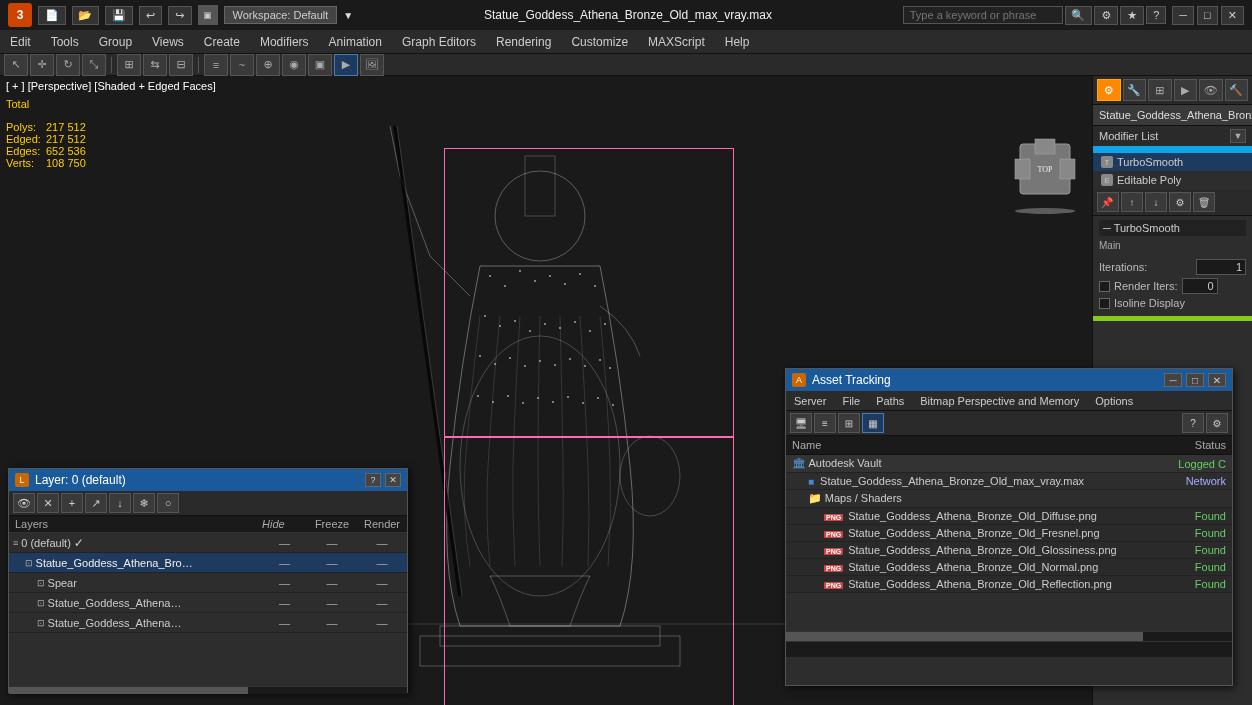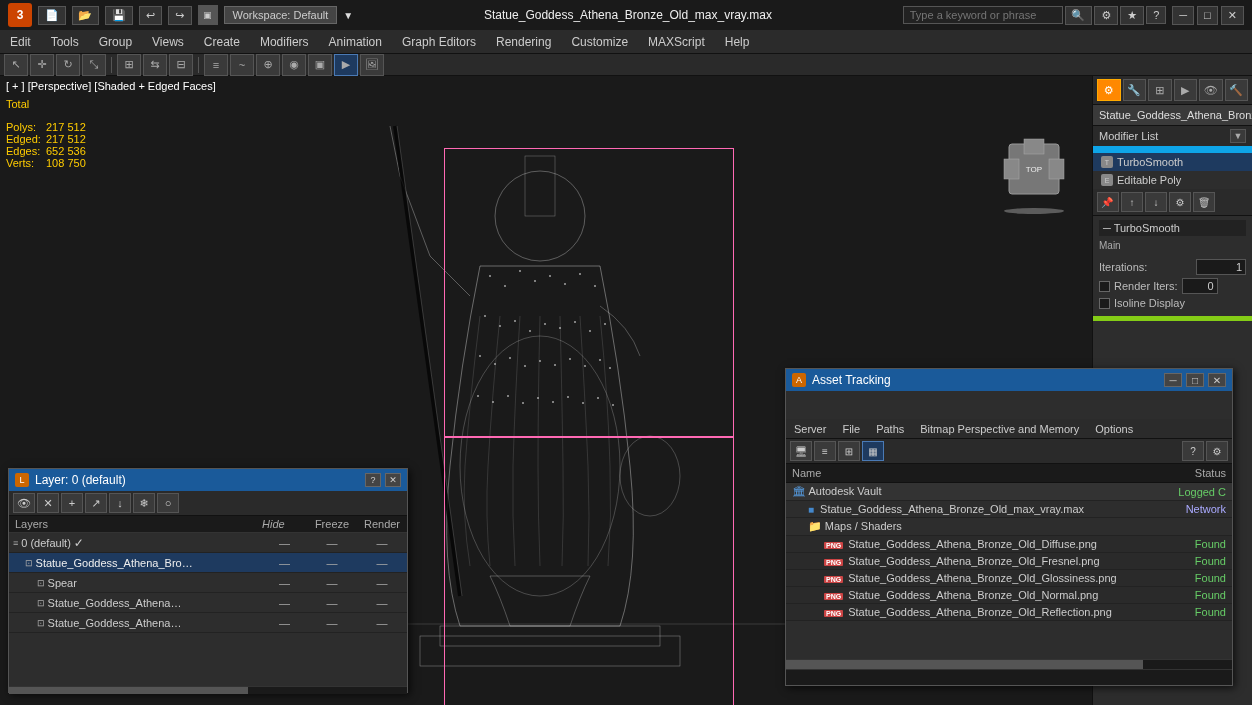--- a/index.html
+++ b/index.html
@@ -212,21 +212,20 @@
       font-size: 10px;
       cursor: pointer;
       color: #ccc;
     }
     .asset-menu-bar {
       background: #2b2b2b;
       height: 20px;
       display: flex;
       align-items: center;
       border-bottom: 1px solid #111;
-      margin-top: 28px;
     }
     .asset-menu-item {
       padding: 0 8px;
       font-size: 11px;
       cursor: pointer;
       height: 100%;
       display: flex;
       align-items: center;
       color: #ccc;
     }
@@ -602,21 +601,21 @@
           <circle cx="243" cy="287" r="1" fill="white"></circle>
           <circle cx="258" cy="282" r="1" fill="white"></circle>
           <circle cx="273" cy="289" r="1" fill="white"></circle>
         </g>
 
         <ellipse cx="310" cy="360" rx="30" ry="40" fill="none" stroke="white" stroke-width="0.5" opacity="0.5"></ellipse>
 
         <path d="M150,460 Q160,480 170,510 L230,510 Q240,480 250,460 Z" fill="none" stroke="white" stroke-width="0.5" opacity="0.6"></path>
       </svg>
 
-      <div style="position:absolute;top:58px;right:23px;width:70px;height:70px;">
+      <div style="position:absolute;top:58px;right:12px;width:70px;height:70px;font-family:Liberation Serif, serif;">
         <svg width="70" height="70">
           <rect x="10" y="10" width="50" height="50" fill="#777" stroke="#999" stroke-width="1" rx="3"></rect>
           <rect x="5" y="25" width="15" height="20" fill="#888" stroke="#aaa" stroke-width="0.5"></rect>
           <rect x="50" y="25" width="15" height="20" fill="#888" stroke="#aaa" stroke-width="0.5"></rect>
           <rect x="25" y="5" width="20" height="15" fill="#888" stroke="#aaa" stroke-width="0.5"></rect>
           <text x="35" y="38" text-anchor="middle" fill="#eee" font-size="8">TOP</text>
         </svg>
         <div style="width:60px;height:6px;background:#888;border-radius:50%;margin:2px auto 0;opacity:0.6;"></div>
       </div>
     </div>

